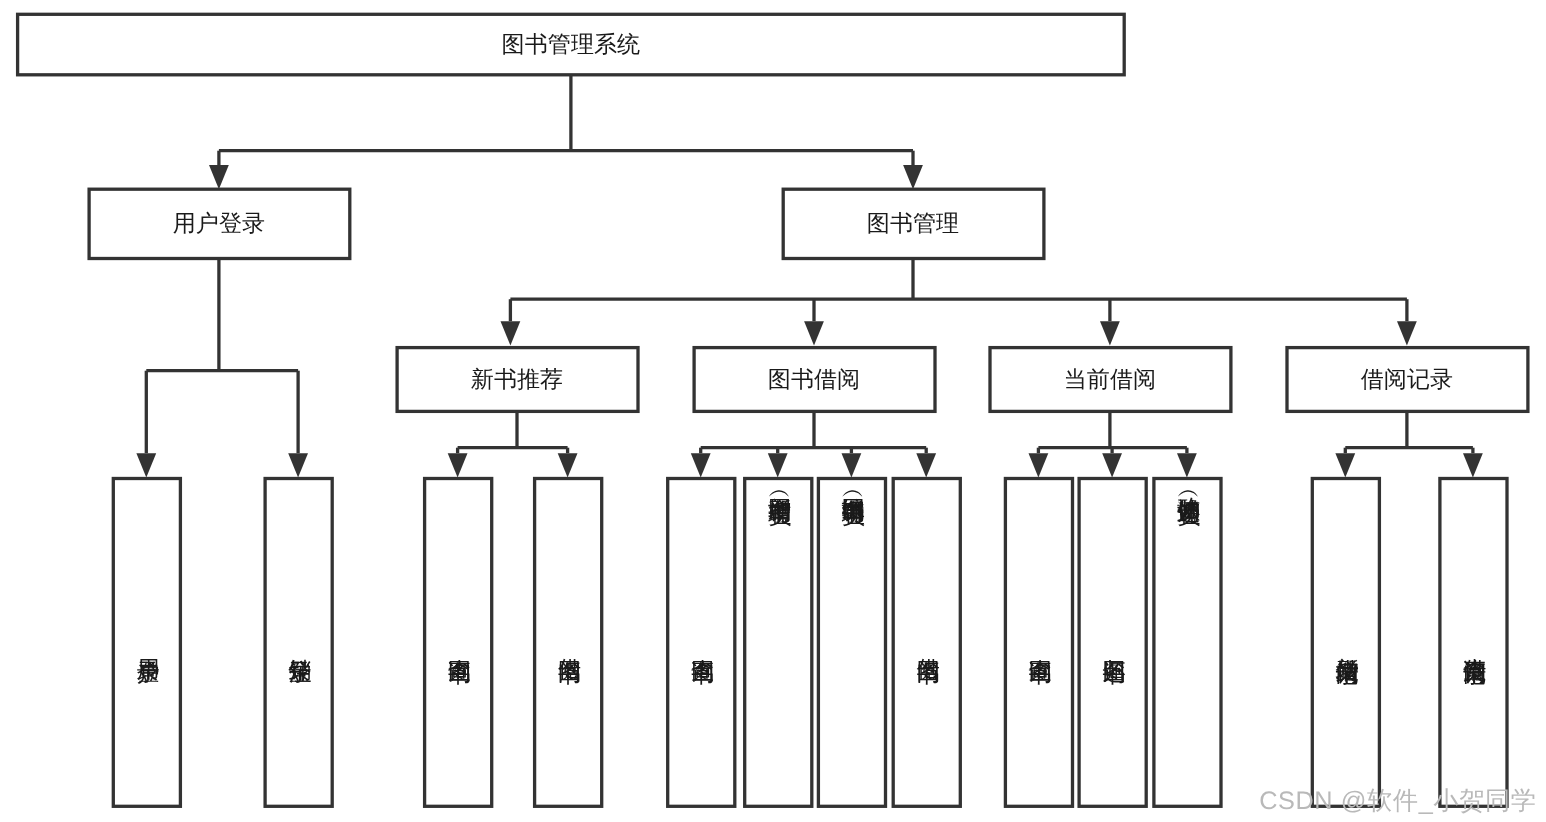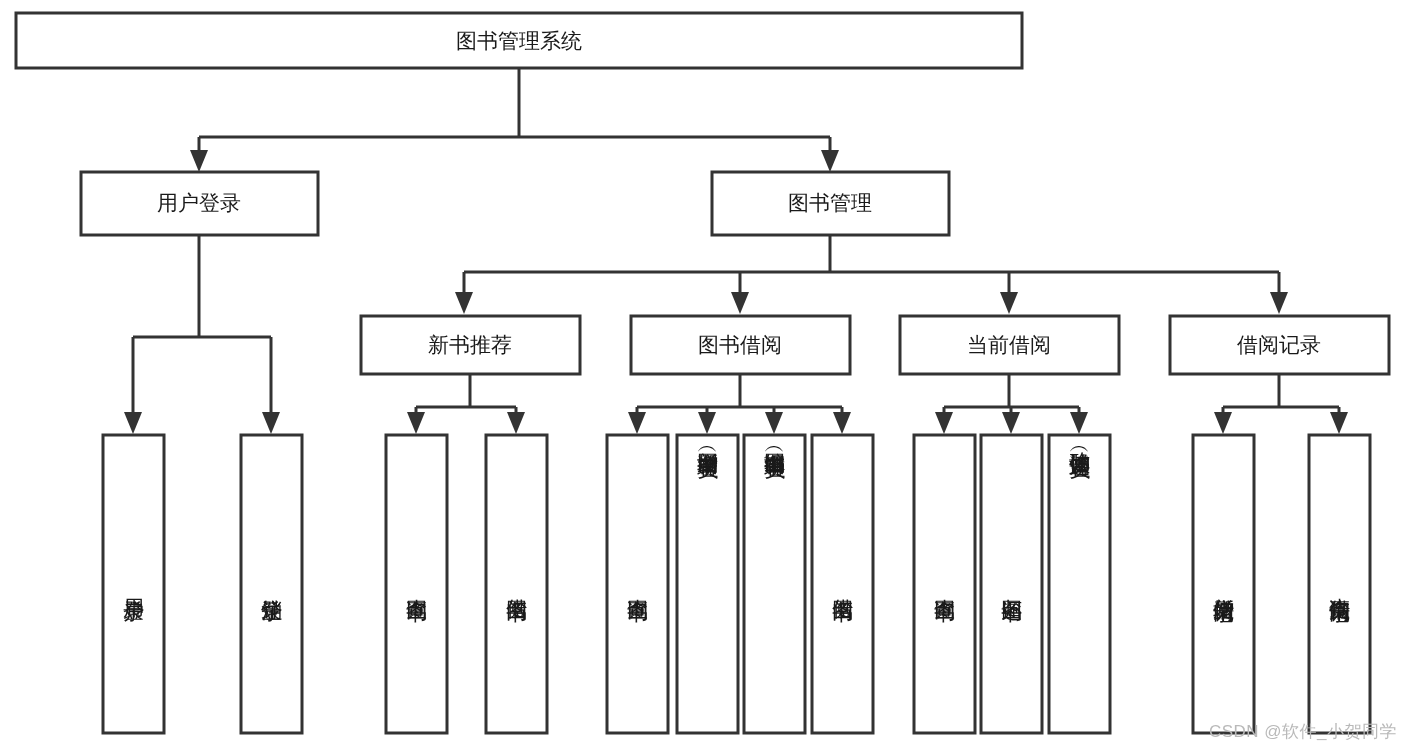--- a/index.html
+++ b/index.html
@@ -64,21 +64,21 @@
     color: #1a1a1a;
     letter-spacing: 1px;
     white-space: nowrap;
     text-align: center;
   }
   .watermark {
     position: absolute;
     right: 8px;
     bottom: 4px;
     font-family: "Liberation Sans", "DejaVu Sans", sans-serif;
-    font-size: 17px;
+    font-size: 23px;
     color: #b9b9b9;
     letter-spacing: 0.5px;
     white-space: nowrap;
   }
 </style>
 </head>
 <body>
 
 <div id="diagram-root">
 

